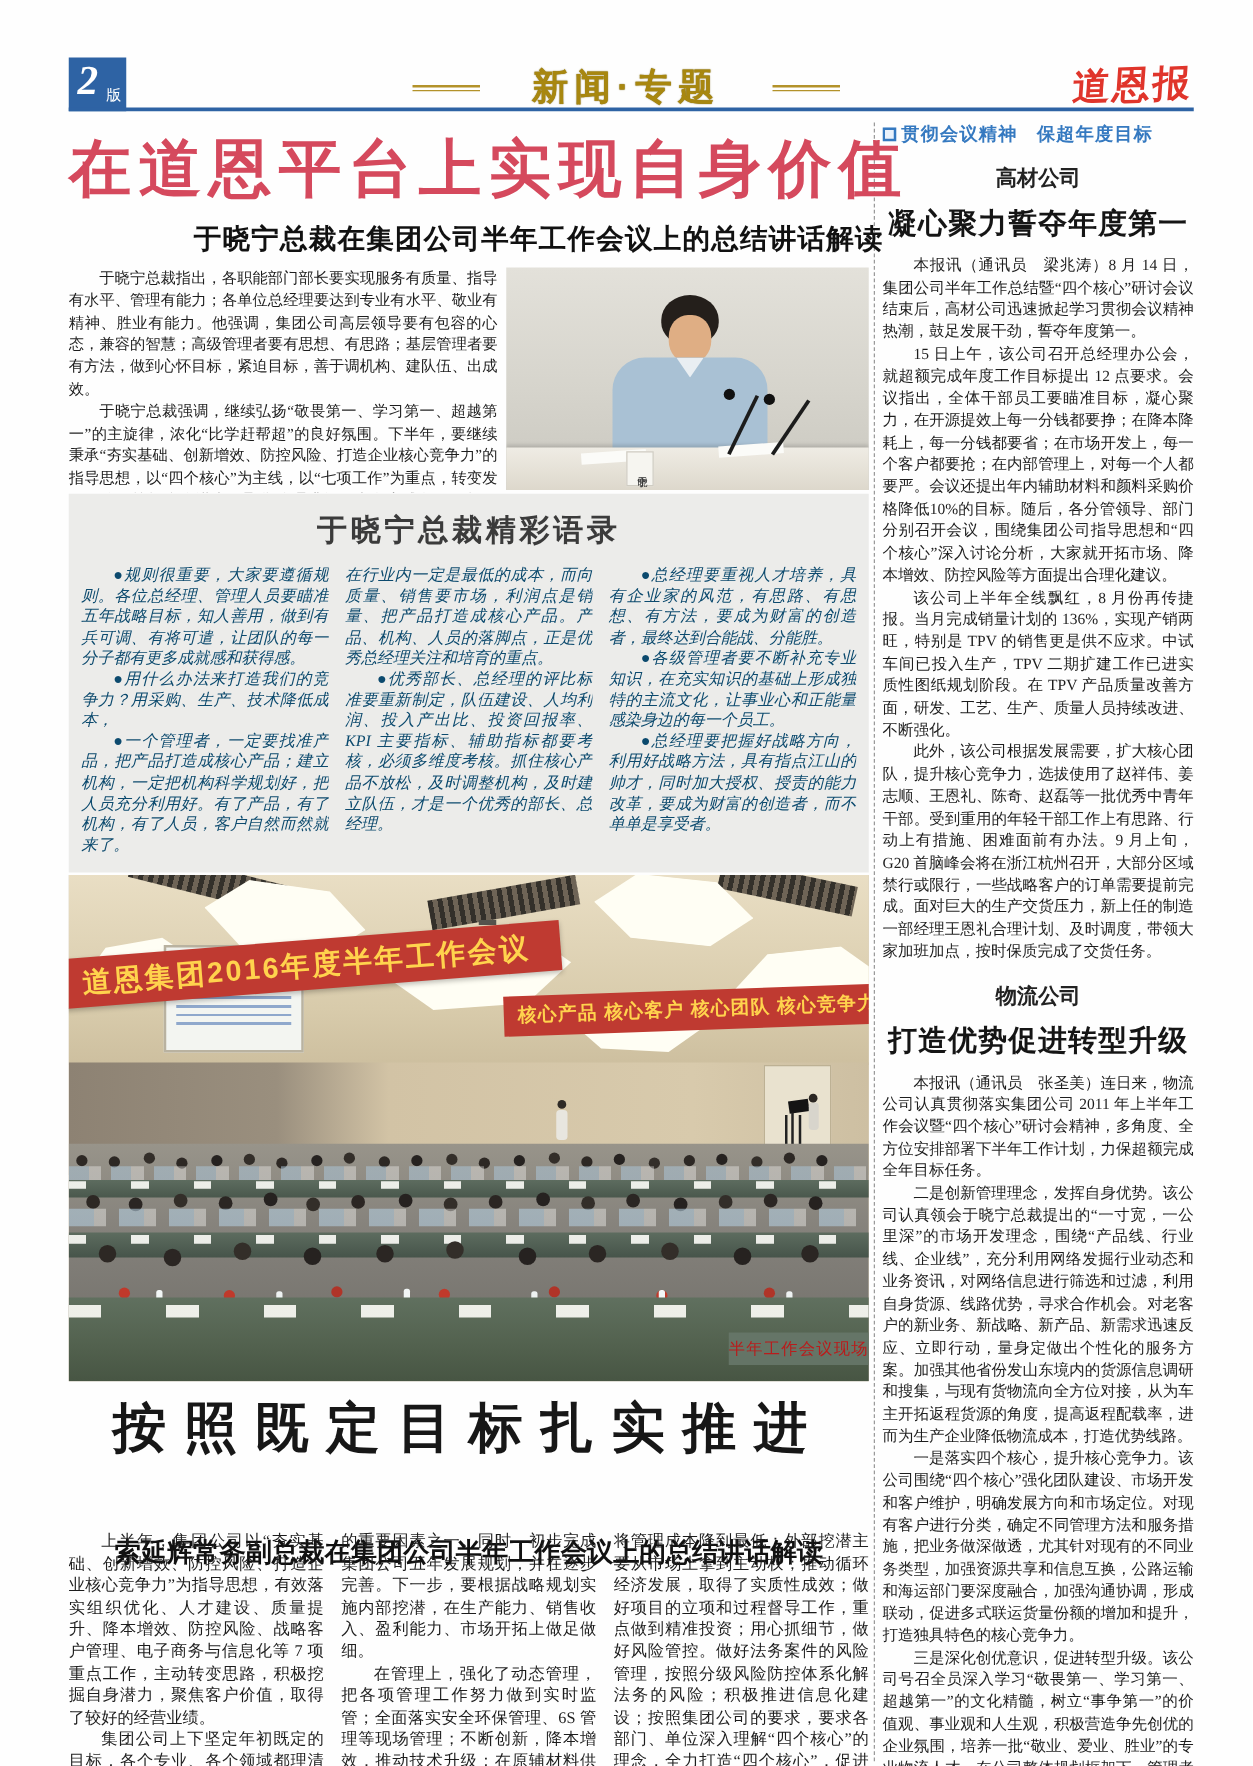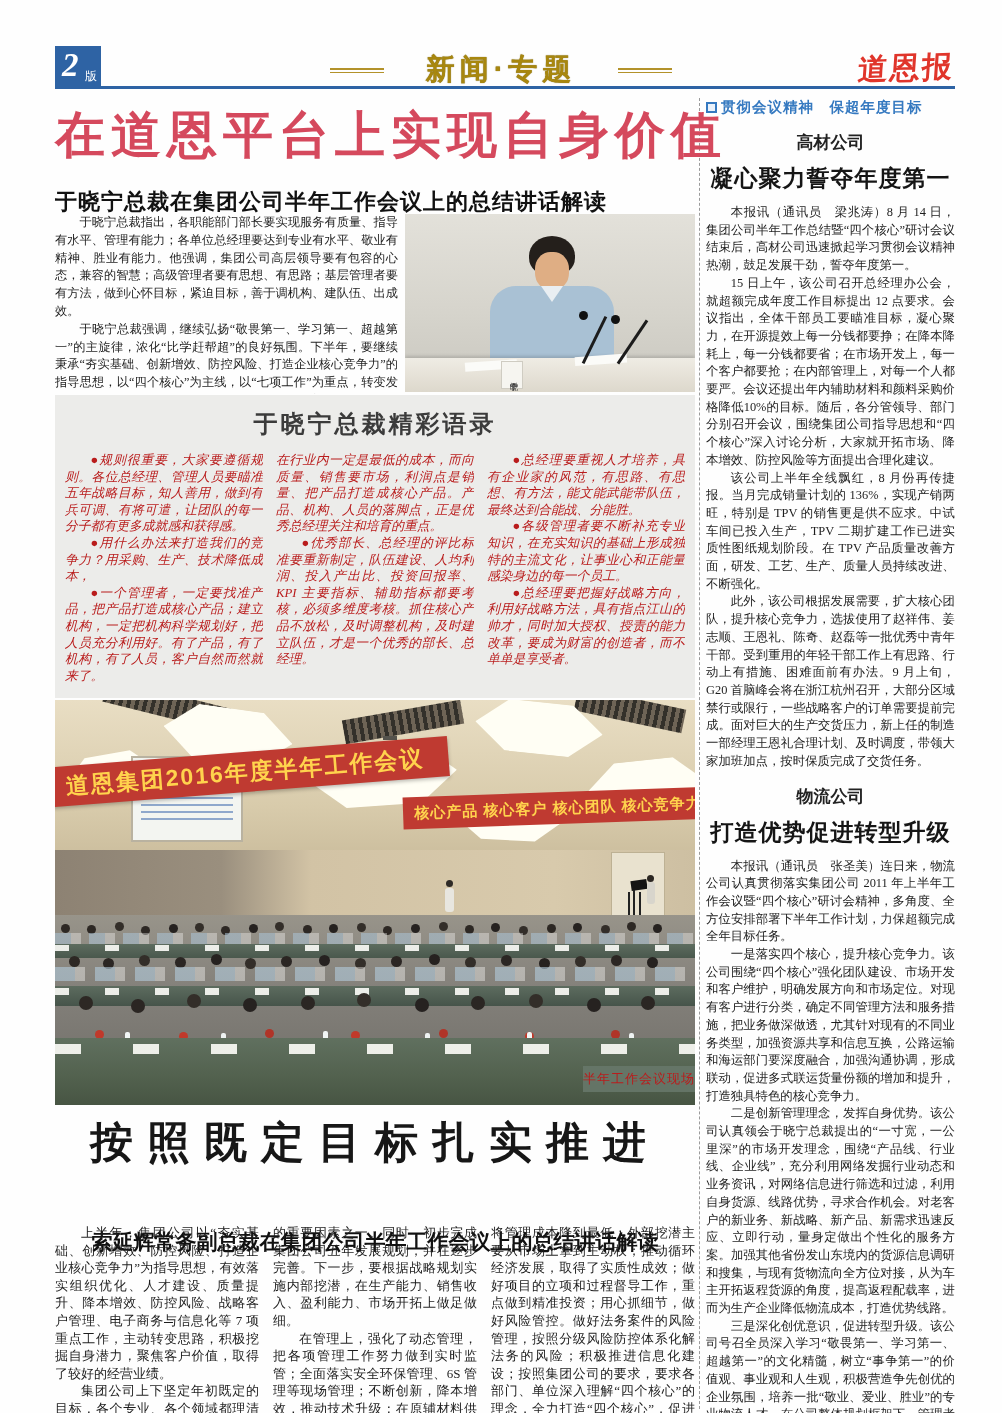--- a/index.html
+++ b/index.html
@@ -16,21 +16,21 @@
   .flourish { position:absolute; top:68px; width:54px; height:5px; border-top:2px solid #b3922a; border-bottom:1px solid #b3922a; }
   .flourish.l { left:330px; } .flourish.r { right:330px; }
   .masthead { position:absolute; right:48px; top:48px; font-family:"Liberation Serif",serif; font-weight:bold; font-size:30px; color:#e0352b; transform:rotate(-2deg) skewX(-6deg); letter-spacing:2px; }
 
   
   .v-divider { position:absolute; left:699px; top:98px; bottom:4px; border-left:1px dashed #9a9a9a; }
 
   
   .left { position:absolute; left:55px; top:96px; width:640px; height:1317px; }
   .h1 { position:absolute; top:6px; left:0; width:640px; text-align:center; font-family:"Liberation Sans",sans-serif; font-weight:900; font-size:50px; letter-spacing:6px; color:#d5495d; white-space:nowrap; }
-  .sub1 { position:absolute; top:80px; left:0; width:640px; text-align:left; font-weight:bold; font-size:22px; letter-spacing:1px; color:#111;margin-top:11px; }
+  .sub1 { position:absolute; top:80px; left:12px; width:640px; text-align:right; font-weight:bold; font-size:22px; letter-spacing:1px; color:#111; }
   .a1-text { position:absolute; top:118px; left:0; width:343px; height:180px; overflow:hidden; }
   .a1-text p { font-size:12.2px; line-height:17.8px; text-align:justify; text-indent:2em; }
 
   
   .photo1 { position:absolute; top:118px; left:350px; width:290px; height:178px; background:linear-gradient(180deg,#e3e1da 0%,#d6d4cc 55%,#c9c7bf 100%); overflow:hidden; }
   .p1-man-hair { position:absolute; left:124px; top:22px; width:46px; height:40px; background:#241f1b; border-radius:50% 50% 45% 45%; }
   .p1-man-face { position:absolute; left:130px; top:38px; width:34px; height:38px; background:#dfae84; border-radius:45%; }
   .p1-man-shirt { position:absolute; left:85px; top:72px; width:124px; height:75px; background:#a9c1d4; border-radius:26px 26px 0 0; }
   .p1-man-collar { position:absolute; left:136px; top:72px; width:22px; height:16px; background:#e9eef2; clip-path:polygon(0 0,100% 0,50% 100%); }
   .p1-table { position:absolute; left:0; bottom:0; width:100%; height:34px; background:linear-gradient(180deg,#efece4,#ddd8cc); box-shadow:0 -2px 3px rgba(0,0,0,.15); }
@@ -41,21 +41,21 @@
   .p1-mic-tip { position:absolute; width:9px; height:9px; border-radius:50%; background:#111; }
   .p1-mic-tip.t1 { left:174px; bottom:72px; } .p1-mic-tip.t2 { left:206px; bottom:68px; }
   .p1-card { position:absolute; left:96px; bottom:3px; width:22px; height:28px; background:#f6f5f0; border:1px solid #cfccc2; text-align:center; }
   .p1-card span { writing-mode:vertical-rl; font-size:8px; color:#333; line-height:22px; }
 
   
   .quotes { position:absolute; top:299px; left:0; width:640px; height:303px; background:#ececea; overflow:hidden; }
   .quotes-title { margin-top:13px; text-align:center; font-family:"Liberation Sans",sans-serif; font-weight:900; font-size:24px; letter-spacing:3px; color:#3b3b3b; }
   .quotes-cols { display:flex; gap:13px; padding:12px 10px 0 10px; }
   .qcol { width:198px; height:230px; overflow:hidden; }
-  .qcol p { font-size:12.8px; line-height:16.6px; text-align:justify; color:#b91c1c; font-style:italic; }
+  .qcol p { font-size:12.8px; line-height:16.6px; text-align:justify; color:#0c4a6e; font-style:italic; }
   .qcol p.b { text-indent:2em; }
 
   
   .photo2 { position:absolute; top:604px; left:0; width:640px; height:405px; overflow:hidden; background:#cfc3ab; }
   .ph2-ceiling { position:absolute; top:0; left:0; width:100%; height:152px; background:linear-gradient(180deg,#e9dec4 0%,#d8cbab 70%,#cdbf9f 100%); }
   .vent { position:absolute; height:24px; background:repeating-linear-gradient(90deg,#33302a 0 4px,#6e6456 4px 8px); }
   .vent.v1 { left:48px; top:-4px; width:150px; transform:rotate(14deg); }
   .vent.v2 { left:288px; top:10px; width:120px; transform:rotate(-10deg); }
   .vent.v3 { left:520px; top:-2px; width:110px; transform:rotate(12deg); }
   .hex { position:absolute; background:#fffef4; clip-path:polygon(25% 4%,75% 4%,100% 50%,75% 96%,25% 96%,0 50%); box-shadow:0 0 22px rgba(255,250,225,.95); }
@@ -166,21 +166,21 @@
         <div class="qcol">
           <p class="b">●规则很重要，大家要遵循规则。各位总经理、管理人员要瞄准五年战略目标，知人善用，做到有兵可调、有将可遣，让团队的每一分子都有更多成就感和获得感。</p>
           <p class="b">●用什么办法来打造我们的竞争力？用采购、生产、技术降低成本，</p>
           <p class="b">●一个管理者，一定要找准产品，把产品打造成核心产品；建立机构，一定把机构科学规划好，把人员充分利用好。有了产品，有了机构，有了人员，客户自然而然就来了。</p>
         </div>
         <div class="qcol">
           <p>在行业内一定是最低的成本，而向质量、销售要市场，利润点是销量、把产品打造成核心产品。产品、机构、人员的落脚点，正是优秀总经理关注和培育的重点。</p>
           <p class="b">●优秀部长、总经理的评比标准要重新制定，队伍建设、人均利润、投入产出比、投资回报率、KPI 主要指标、辅助指标都要考核，必须多维度考核。抓住核心产品不放松，及时调整机构，及时建立队伍，才是一个优秀的部长、总经理。</p>
         </div>
         <div class="qcol">
-          <p class="b">●总经理要重视人才培养，具有企业家的风范，有思路、有思想、有方法，能文能武能带队伍，最终达到合能战、分能胜。</p>
+          <p class="b">●总经理要重视人才培养，具有企业家的风范，有思路、有思想、有方法，要成为财富的创造者，最终达到合能战、分能胜。</p>
           <p class="b">●各级管理者要不断补充专业知识，在充实知识的基础上形成独特的主流文化，让事业心和正能量感染身边的每一个员工。</p>
           <p class="b">●总经理要把握好战略方向，利用好战略方法，具有指点江山的帅才，同时加大授权、授责的能力改革，要成为财富的创造者，而不单单是享受者。</p>
         </div>
       </div>
     </div>
 
     <div class="photo2">
       <div class="ph2-ceiling"></div>
       <div class="vent v1"></div>
       <div class="vent v2"></div>
@@ -253,20 +253,20 @@
         <p>该公司上半年全线飘红，8 月份再传捷报。当月完成销量计划的 136%，实现产销两旺，特别是 TPV 的销售更是供不应求。中试车间已投入生产，TPV 二期扩建工作已进实质性图纸规划阶段。在 TPV 产品质量改善方面，研发、工艺、生产、质量人员持续改进、不断强化。</p>
         <p>此外，该公司根据发展需要，扩大核心团队，提升核心竞争力，选拔使用了赵祥伟、姜志顺、王恩礼、陈奇、赵磊等一批优秀中青年干部。受到重用的年轻干部工作上有思路、行动上有措施、困难面前有办法。9 月上旬，G20 首脑峰会将在浙江杭州召开，大部分区域禁行或限行，一些战略客户的订单需要提前完成。面对巨大的生产交货压力，新上任的制造一部经理王恩礼合理计划、及时调度，带领大家加班加点，按时保质完成了交货任务。</p>
       </div>
     </div>
 
     <div>
       <div class="company">物流公司</div>
       <div class="side-headline">打造优势促进转型升级</div>
       <div class="side-text">
         <p>本报讯（通讯员　张圣美）连日来，物流公司认真贯彻落实集团公司 2011 年上半年工作会议暨“四个核心”研讨会精神，多角度、全方位安排部署下半年工作计划，力保超额完成全年目标任务。</p>
+        <p>二是创新管理理念，发挥自身优势。该公司认真领会于晓宁总裁提出的“一寸宽，一公里深”的市场开发理念，围绕“产品线、行业线、企业线”，充分利用网络发掘行业动态和业务资讯，对网络信息进行筛选和过滤，利用自身货源、线路优势，寻求合作机会。对老客户的新业务、新战略、新产品、新需求迅速反应、立即行动，量身定做出个性化的服务方案。加强其他省份发山东境内的货源信息调研和搜集，与现有货物流向全方位对接，从为车主开拓返程货源的角度，提高返程配载率，进而为生产企业降低物流成本，打造优势线路。</p>
         <p>一是落实四个核心，提升核心竞争力。该公司围绕“四个核心”强化团队建设、市场开发和客户维护，明确发展方向和市场定位。对现有客户进行分类，确定不同管理方法和服务措施，把业务做深做透，尤其针对现有的不同业务类型，加强资源共享和信息互换，公路运输和海运部门要深度融合，加强沟通协调，形成联动，促进多式联运货量份额的增加和提升，打造独具特色的核心竞争力。</p>
-        <p>二是创新管理理念，发挥自身优势。该公司认真领会于晓宁总裁提出的“一寸宽，一公里深”的市场开发理念，围绕“产品线、行业线、企业线”，充分利用网络发掘行业动态和业务资讯，对网络信息进行筛选和过滤，利用自身货源、线路优势，寻求合作机会。对老客户的新业务、新战略、新产品、新需求迅速反应、立即行动，量身定做出个性化的服务方案。加强其他省份发山东境内的货源信息调研和搜集，与现有货物流向全方位对接，从为车主开拓返程货源的角度，提高返程配载率，进而为生产企业降低物流成本，打造优势线路。</p>
         <p>三是深化创优意识，促进转型升级。该公司号召全员深入学习“敬畏第一、学习第一、超越第一”的文化精髓，树立“事争第一”的价值观、事业观和人生观，积极营造争先创优的企业氛围，培养一批“敬业、爱业、胜业”的专业物流人才。在公司整体规划框架下，管理者明确思路和方向，业务人员以达成经营目标为抓手，以“内抓服务、外拓市场”为原则，持续打造“四个核心”，提升物流公司的综合管理水平，提升道恩物流的品牌影响力。</p>
       </div>
     </div>
   </div>
 
 </div>
 
 </body></html>

